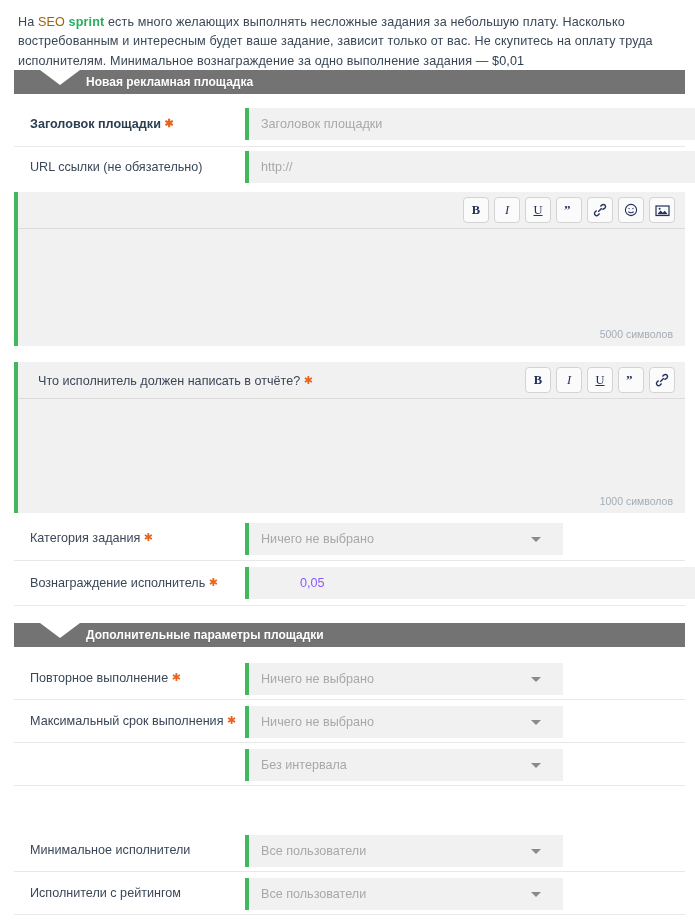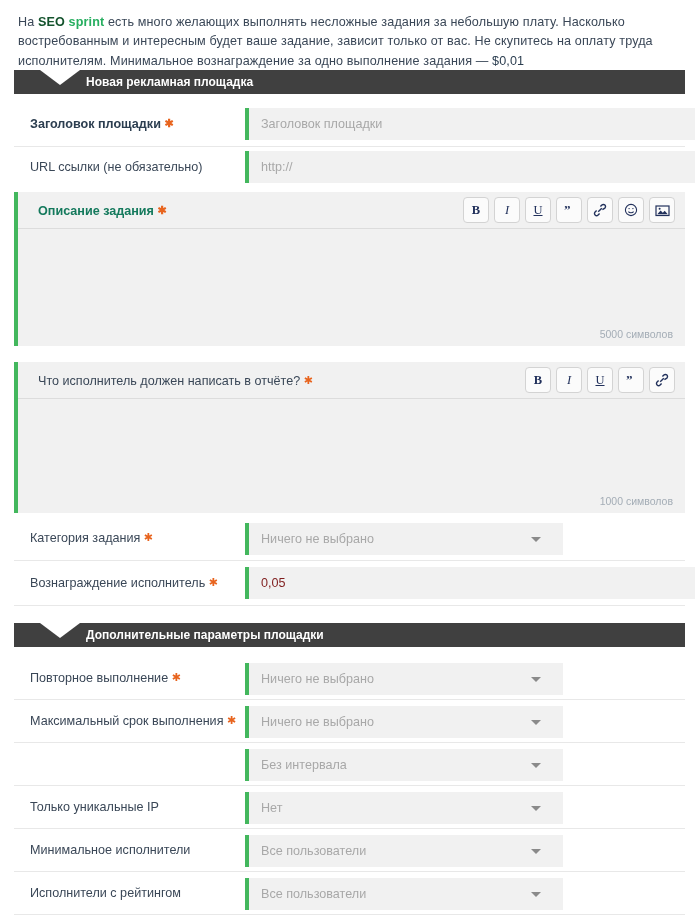--- a/index.html
+++ b/index.html
@@ -14,29 +14,29 @@
 
   
   .intro {
     position: absolute;
     left: 18px; top: 0px; width: 665px;
     font-size: 12.6px;
     line-height: 19.5px;
     color: #3a4757;
     letter-spacing: 0.01em;
   }
-  .intro .b { font-weight: bold; color: #14532d; }
+  .intro .b { font-weight: normal; color: #a16207; }
   .intro .g { font-weight: bold; color: #27ae60; }
   .intro .money { font-weight: normal; color: #2c3e50; }
 
   
   .sect-bar {
     position: absolute;
     left: 14px; width: 671px; height: 24px;
-    background: #404040;
+    background: #737373;
     color: #ffffff;
     font-size: 12px;
     font-weight: bold;
     line-height: 24px;
   }
   .sect-bar .notch {
     position: absolute;
     left: 26px; top: 0;
     width: 0; height: 0;
     border-left: 20px solid transparent;
@@ -76,21 +76,21 @@
   .fld.wide { width: 455px; }
   .fld.narrow { width: 318px; }
   .fld .val {
     position: absolute;
     left: 12px; top: 0;
     height: 32px; line-height: 32px;
     font-size: 12.6px;
     white-space: nowrap;
   }
   .fld .val.ph { color: #a8a8a8; }
-  .fld .val.dark { color: #7f1d1d; }
+  .fld .val.dark { color: #8b5cf6; margin-left: 39px; }
   .caret {
     position: absolute;
     right: 22px; top: 14px;
     width: 0; height: 0;
     border-left: 5px solid transparent;
     border-right: 5px solid transparent;
     border-top: 5px solid #8a8a8a;
   }
 
   
@@ -167,23 +167,20 @@
 
   <div class="row" style="top:147px; height:42px; border-bottom:none;">
     <span class="lbl" style="top:13px;">URL ссылки (не обязательно)</span>
     <div class="fld wide" style="top:4px;">
       <span class="val ph">http://</span>
     </div>
   </div>
 
   <div class="editor" style="top:192px; height:154px;">
     <div class="ehead">
-      <span class="elabel green"><span>Описание задания</span>
-        <span class="req">✱</span>
-      </span>
       <div class="etools">
         <div class="tbtn b">B</div>
         <div class="tbtn i">I</div>
         <div class="tbtn u">U</div>
         <div class="tbtn q">
           <svg width="13" height="13" viewBox="0 0 13 13">
               <text x="1" y="10" font-size="13" font-family="Liberation Serif, serif" font-weight="bold" fill="#22315c">”</text>
             </svg>
         </div>
         <div class="tbtn">
@@ -287,27 +284,20 @@
     </div>
   </div>
 
   <div class="row" style="top:743px; height:43px;">
     <div class="fld narrow">
       <span class="val ph">Без интервала</span>
       <span class="caret"></span>
     </div>
   </div>
 
-  <div class="row" style="top:786px; height:43px;">
-    <span class="lbl" style="top:14px;">Только уникальные IP</span>
-    <div class="fld narrow">
-      <span class="val ph">Нет</span>
-      <span class="caret"></span>
-    </div>
-  </div>
 
   <div class="row" style="top:829px; height:43px;">
     <span class="lbl" style="top:14px;">Минимальное исполнители</span>
     <div class="fld narrow">
       <span class="val ph">Все пользователи</span>
       <span class="caret"></span>
     </div>
   </div>
 
   <div class="row" style="top:872px; height:43px;">

